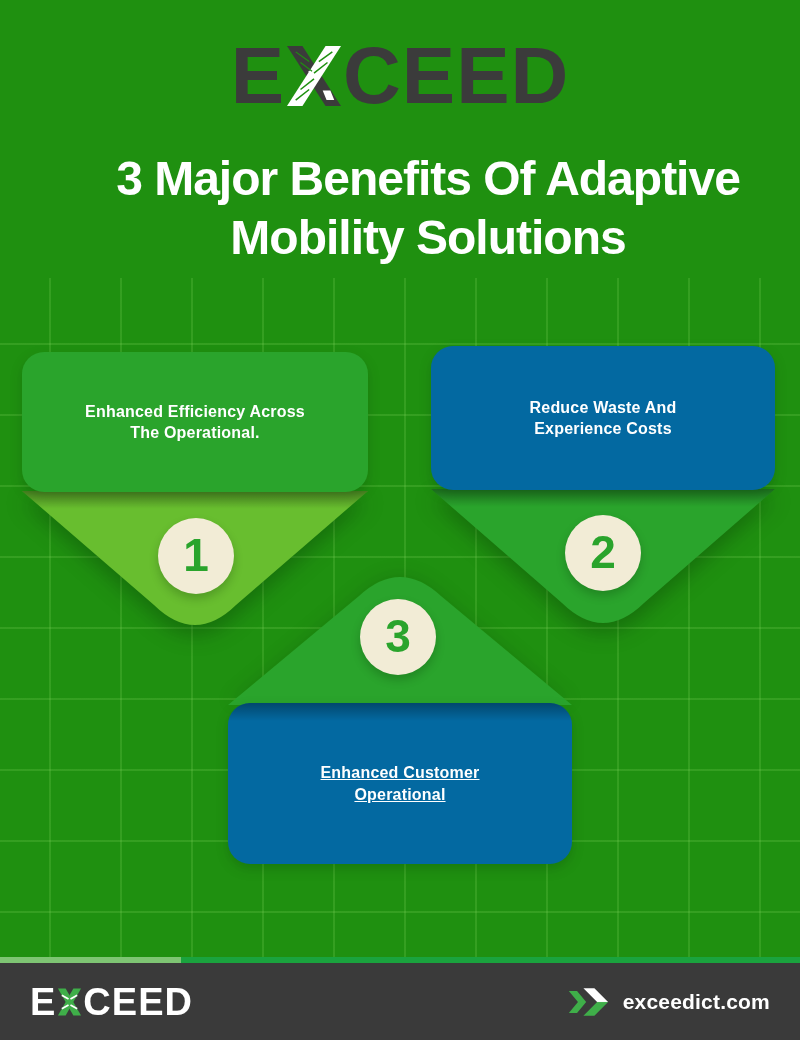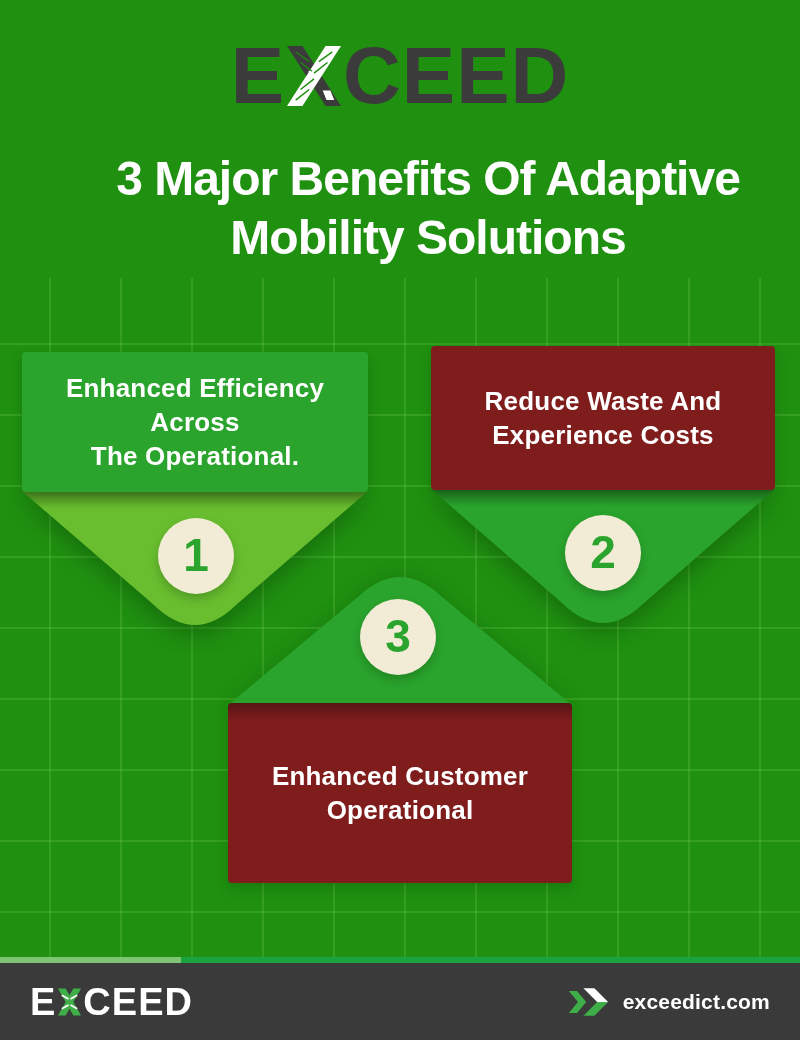--- a/index.html
+++ b/index.html
@@ -54,39 +54,39 @@
     font-size: 48px;
     font-weight: 800;
     line-height: 1.22;
     letter-spacing: -1px;
     margin-left: 28px;
   }
 
   
   .benefit-card {
     position: absolute;
-    border-radius: 4px;
+    border-radius: 22px;
     display: flex;
     align-items: center;
     justify-content: center;
     text-align: center;
     color: #ffffff;
-    font-size: 26px;
+    font-size: 16px;
     font-weight: 600;
     line-height: 1.32;
     letter-spacing: 0.2px;
     z-index: 3;
     filter: drop-shadow(0 5px 6px rgba(0,30,0,0.18));
   }
   .card-medium { background: #2aa42c; }
-  .card-light  { background: #7f1d1d; }
+  .card-light  { background: #0369a1; }
 
   .card-1 { left: 22px;  top: 352px; width: 346px; height: 140px; }
   .card-2 { left: 431px; top: 346px; width: 344px; height: 144px; }
-  .card-3 { left: 228px; top: 703px; width: 344px; height: 180px; overflow: hidden; }
+  .card-3 { left: 228px; top: 703px; width: 344px; height: 161px; overflow: hidden; text-decoration: underline; }
 
   .card-top-shadow {
     position: absolute;
     left: 0; top: 0;
     width: 100%; height: 18px;
     background: linear-gradient(to bottom, rgba(0,0,0,0.32), rgba(0,0,0,0));
   }
 
   
   .pointer { position: absolute; }

